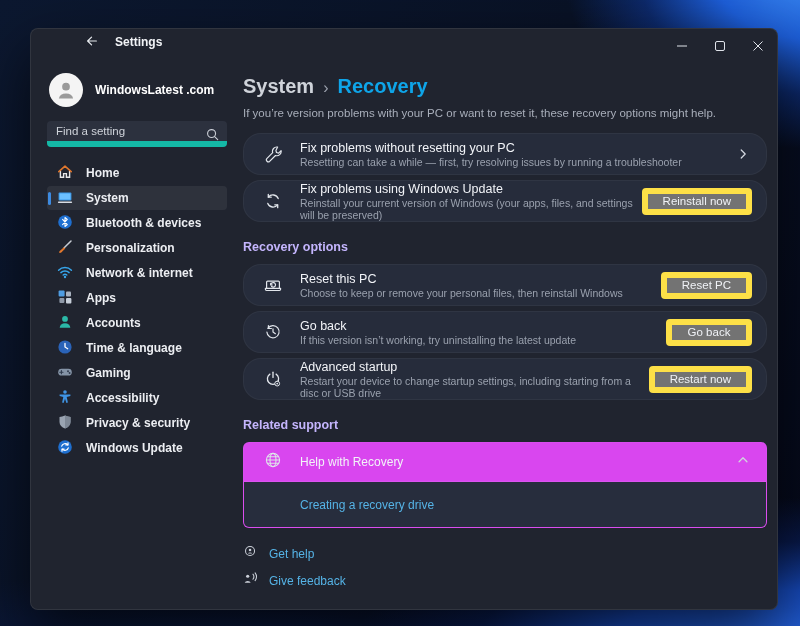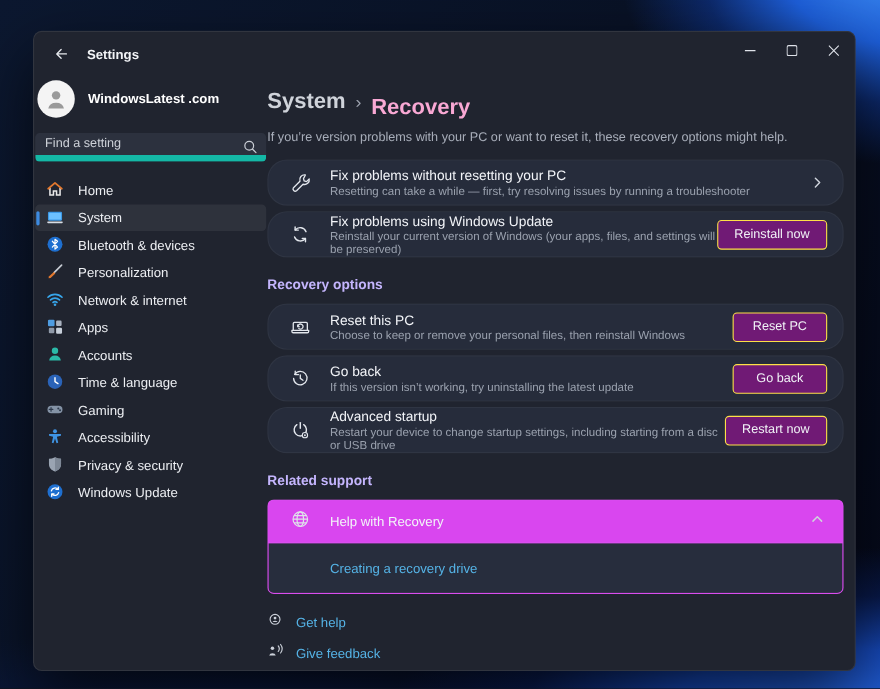--- a/index.html
+++ b/index.html
@@ -17,71 +17,71 @@
 
   .window {
     position: absolute; left: 30px; top: 28px; width: 748px; height: 582px;
     background: #20242f; border-radius: 8px; overflow: hidden;
     border: 1px solid rgba(255,255,255,0.08);
     box-shadow: 0 24px 60px rgba(0,0,0,0.65);
     display: flex; flex-direction: column; color: #eceef2;
   }
 
   
-  .titlebar { height: 34px; flex: 0 0 34px; display: flex; align-items: flex-end; justify-content: space-between; }
+  .titlebar { height: 34px; flex: 0 0 34px; display: flex; align-items: flex-start; justify-content: space-between; margin-left: 36px; }
   .tb-left { display: flex; align-items: center; gap: 10px; padding-left: 12px; }
   .back-btn { background: none; border: none; cursor: pointer; width: 26px; height: 26px; display: grid; place-items: center; border-radius: 4px; }
   .tb-title { font-size: 12px; font-weight: 700; color: #f2f4f7; }
   .tb-controls { display: flex; height: 100%; }
   .tb-controls button { width: 38px; height: 100%; background: none; border: none; display: grid; place-items: center; cursor: pointer; }
 
   
   .win-body { flex: 1; display: flex; min-height: 0; }
 
   
-  .sidebar { width: 212px; flex: 0 0 212px; padding: 2px 1px 0; }
+  .sidebar { width: 212px; flex: 0 0 212px; padding: 2px 16px 0; }
   .user { display: flex; align-items: center; gap: 12px; padding: 8px 2px 14px; cursor: pointer; }
   .avatar { width: 34px; height: 34px; border-radius: 50%; background: #f4f4f4; display: grid; place-items: center; flex: 0 0 34px; overflow: hidden; }
   .user-name { font-size: 12px; font-weight: 700; color: #ffffff; }
   .search-wrap { position: relative; margin: 0 0 14px; }
   .search-wrap input {
     width: 100%; height: 26px; background: #2c313e; border: none; outline: none;
     border-bottom: 6px solid #14b8a6; border-radius: 4px;
     color: #e8eaee; font-size: 11.5px; padding: 0 26px 0 9px;
     font-family: "Liberation Sans", sans-serif;
   }
   .search-wrap input::placeholder { color: #cfd3da; }
   .search-glyph { position: absolute; right: 8px; top: 6px; pointer-events: none; }
 
   nav { display: flex; flex-direction: column; gap: 1px; }
-  .nav-item { position: relative; display: flex; align-items: center; gap: 13px; height: 24px; padding: 0 10px; border-radius: 4px; font-size: 12px; color: #eceef2; cursor: pointer; }
+  .nav-item { position: relative; display: flex; align-items: center; gap: 13px; height: 24px; padding: 0 10px; border-radius: 4px; font-size: 12px; color: #eceef2; cursor: pointer; font-weight: bold; }
   .nav-item.selected { background: rgba(255,255,255,0.065); }
   .nav-item.selected::before { content: ""; position: absolute; left: 1px; top: 5.5px; width: 3px; height: 13px; border-radius: 2px; background: #3d8ae0; }
   .nav-item svg { flex: 0 0 16px; }
 
   
   .content { flex: 1; min-width: 0; padding: 12px 10px 0 0; }
   .breadcrumb { display: flex; align-items: center; gap: 9px; font-size: 20px; font-weight: 700; }
   .bc-parent { color: #cfd3da; cursor: pointer; }
   .bc-sep { color: #9ba1ad; font-size: 16px; font-weight: 400; padding-top: 2px; }
-  .bc-current { color: #f9a8d4; margin-top: 12px; }
+  .bc-current { color: #0ea5e9; }
   .subtitle { font-size: 11.5px; color: #a8aeba; margin: 9px 0 14px; }
 
   .card {
     display: flex; align-items: center; height: 42px;
     background: #262c3b; border: 1px solid rgba(255,255,255,0.045);
     border-radius: 18px; margin-bottom: 5px; padding: 0 14px 0 20px; cursor: pointer;
   }
   .card-icon { flex: 0 0 18px; display: grid; place-items: center; margin-right: 18px; }
   .card-text { flex: 1; min-width: 0; }
   .card-title { font-size: 12.5px; color: #f2f4f8; }
   .card-desc { font-size: 10.5px; color: #9aa1ae; margin-top: 1px; }
   .btn {
     flex: 0 0 auto; height: 27px; padding: 0 15px; min-width: 86px;
-    background: #701a75; border: 1px solid #fde047; border-radius: 4px;
+    background: #737373; border: 6px solid #fde047; border-radius: 4px;
     color: #f0f2f6; font-size: 11.5px; cursor: pointer;
     font-family: "Liberation Sans", sans-serif;
   }
   .chev { flex: 0 0 auto; display: grid; place-items: center; padding-right: 2px; }
 
   .section-h { font-size: 12.5px; font-weight: 700; color: #c4b5fd; margin: 18px 0 10px; }
 
   .help-card { background: #d946ef; border: 1px solid rgba(255,255,255,0.045); border-radius: 6px; overflow: hidden; }
   .help-row { display: flex; align-items: center; height: 38px; padding: 0 16px 0 20px; cursor: pointer; }
   .help-title { flex: 1; font-size: 12px; color: #f2f4f8; margin-left: 18px; }

